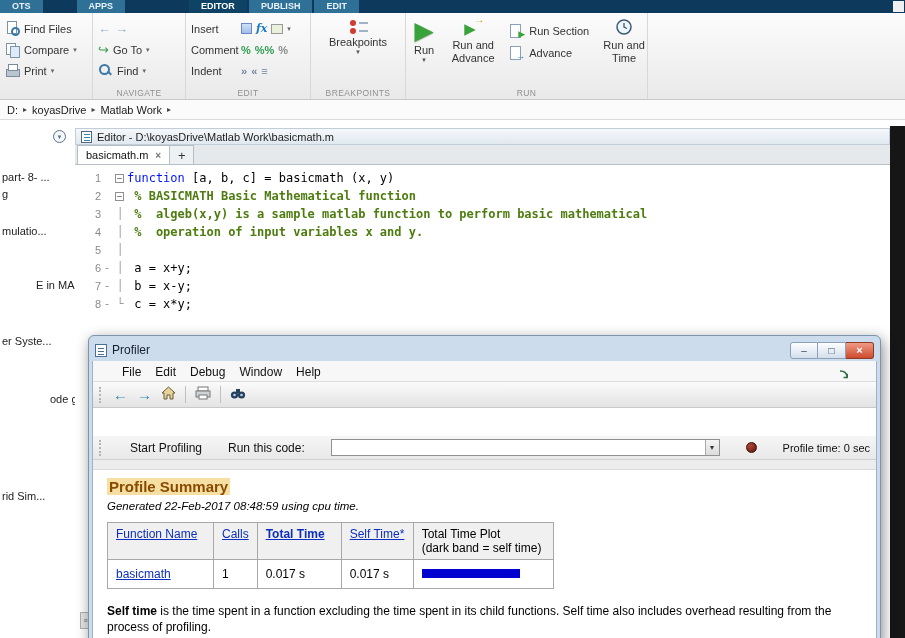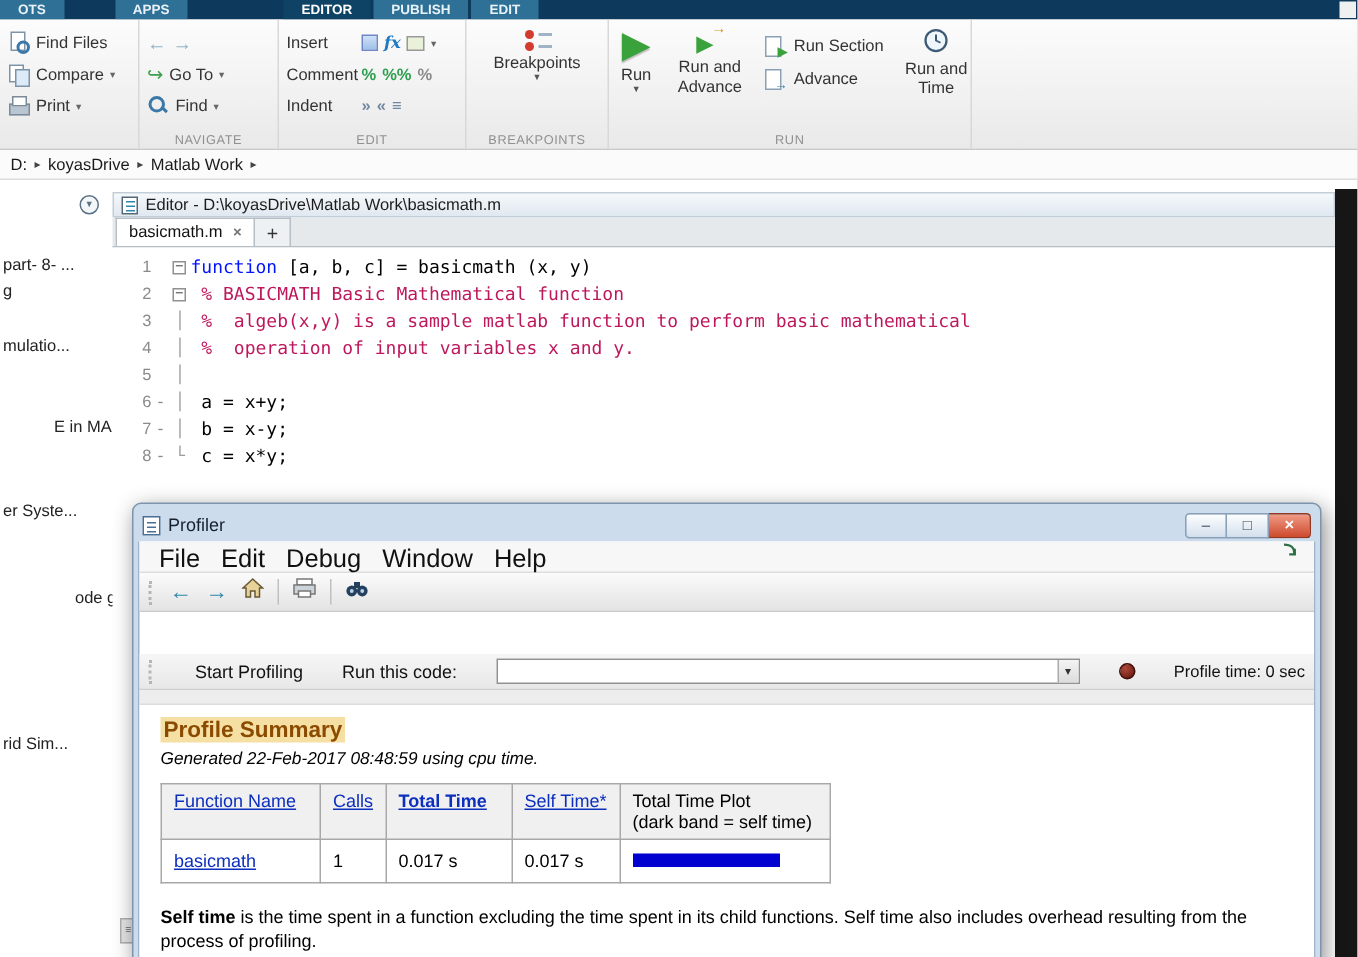--- a/index.html
+++ b/index.html
@@ -97,36 +97,36 @@
   .closex{font-size:10px;color:#777;font-weight:bold;}
   .plustab{width:24px;border:1px solid #b6bec6;border-bottom:0;border-left:0;background:#eef1f3;display:flex;align-items:center;justify-content:center;font-size:13px;color:#333;}
   .codearea{position:absolute;left:75px;top:165px;width:815px;height:473px;background:#fff;font-family:"DejaVu Sans Mono",monospace;font-size:12px;padding-top:4px;}
   .cline{display:flex;height:18px;line-height:18px;align-items:center;}
   .ln{width:26px;text-align:right;color:#8a8a8a;font-size:11px;font-family:"Liberation Sans",sans-serif;}
   .dash{width:12px;text-align:center;color:#8a8a8a;font-size:11px;}
   .fold{width:14px;text-align:center;color:#9a9a9a;font-size:11px;flex:0 0 auto;}
   .fold.fbox{width:9px;height:9px;border:1px solid #909090;line-height:7px;font-size:9px;color:#555;margin:0 3px 0 2px;background:#fff;text-align:center;}
   .codetext{white-space:pre;}
   .tok-kw{color:#0014ff;}
-  .tok-cm{color:#be185d;}
+  .tok-cm{color:#4d7c0f;font-weight:bold;}
   .tok-txt{color:#000;}
 
   
   .profiler{position:absolute;left:88px;top:335px;width:793px;height:310px;background:#ccdcec;border:1px solid #7d94ad;border-radius:6px 6px 0 0;box-shadow:2px 4px 14px rgba(0,0,0,.45);padding:3px;z-index:10;}
   .ptitle{height:22px;display:flex;align-items:center;gap:5px;padding:0 3px;}
   .picon{width:12px;height:13px;background:#fff;border:1px solid #4a6e96;position:relative;flex:0 0 auto;}
   .picon::before{content:"";position:absolute;left:2px;top:3px;width:6px;height:1px;background:#4a6e96;box-shadow:0 3px 0 #4a6e96,0 6px 0 #4a6e96;}
   .ptitle-text{font-size:12px;color:#15212e;}
   .winbtns{margin-left:auto;display:flex;}
   .wb{width:28px;height:17px;border:1px solid #8aa0b8;background:linear-gradient(#fdfefe,#d3dfec);display:flex;align-items:center;justify-content:center;font-size:10px;color:#34495e;}
   .wb.min{border-radius:3px 0 0 3px;}
   .wb.max{border-left:0;}
   .wb.close{border-left:0;border-radius:0 3px 3px 0;background:linear-gradient(#f09b85,#ce4a2e);border-color:#8f3a24;color:#fff;font-weight:bold;font-size:11px;}
   .pbody{background:#fff;height:282px;display:flex;flex-direction:column;border:1px solid #9fb2c6;border-top:0;}
-  .pmenu{height:21px;background:#f7f7f7;border-bottom:1px solid #ddd;display:flex;align-items:flex-start;padding:0 6px;font-size:17px;color:#111;flex:0 0 auto;}
+  .pmenu{height:21px;background:#f7f7f7;border-bottom:1px solid #ddd;display:flex;align-items:flex-end;padding:0 22px;font-size:12px;color:#111;flex:0 0 auto;}
   .mitem{padding:2px 7px;}
   .dock{margin-left:auto;margin-right:4px;display:flex;align-items:center;}
   .ptools{height:26px;background:linear-gradient(#fbfbfb,#e3e3e3);border-bottom:1px solid #c9c9c9;display:flex;align-items:center;gap:9px;padding:0 6px;flex:0 0 auto;}
   .grip{width:3px;height:16px;border-left:2px dotted #b5b5b5;margin-right:2px;}
   .tool-arrow{font-size:15px;font-weight:bold;color:#2f86ad;line-height:1;}
   .tsep{width:1px;height:17px;background:#c0c0c0;}
   .prunbar{height:24px;background:linear-gradient(#f6f6f6,#e8e8e8);border-bottom:1px solid #cfcfcf;display:flex;align-items:center;gap:26px;padding:0 6px;font-size:12px;color:#111;flex:0 0 auto;margin-top:28px;}
   .combo{flex:1;height:17px;background:#fff;border:1px solid #919191;display:flex;align-items:center;justify-content:flex-end;}
   .cbtn{width:14px;height:15px;background:linear-gradient(#f4f4f4,#dcdcdc);border-left:1px solid #aaa;display:flex;align-items:center;justify-content:center;font-size:8px;color:#333;}
   .pdot{width:11px;height:11px;border-radius:50%;background:radial-gradient(circle at 35% 30%,#b0493a,#5d150c);border:1px solid #3e0d06;flex:0 0 auto;}

